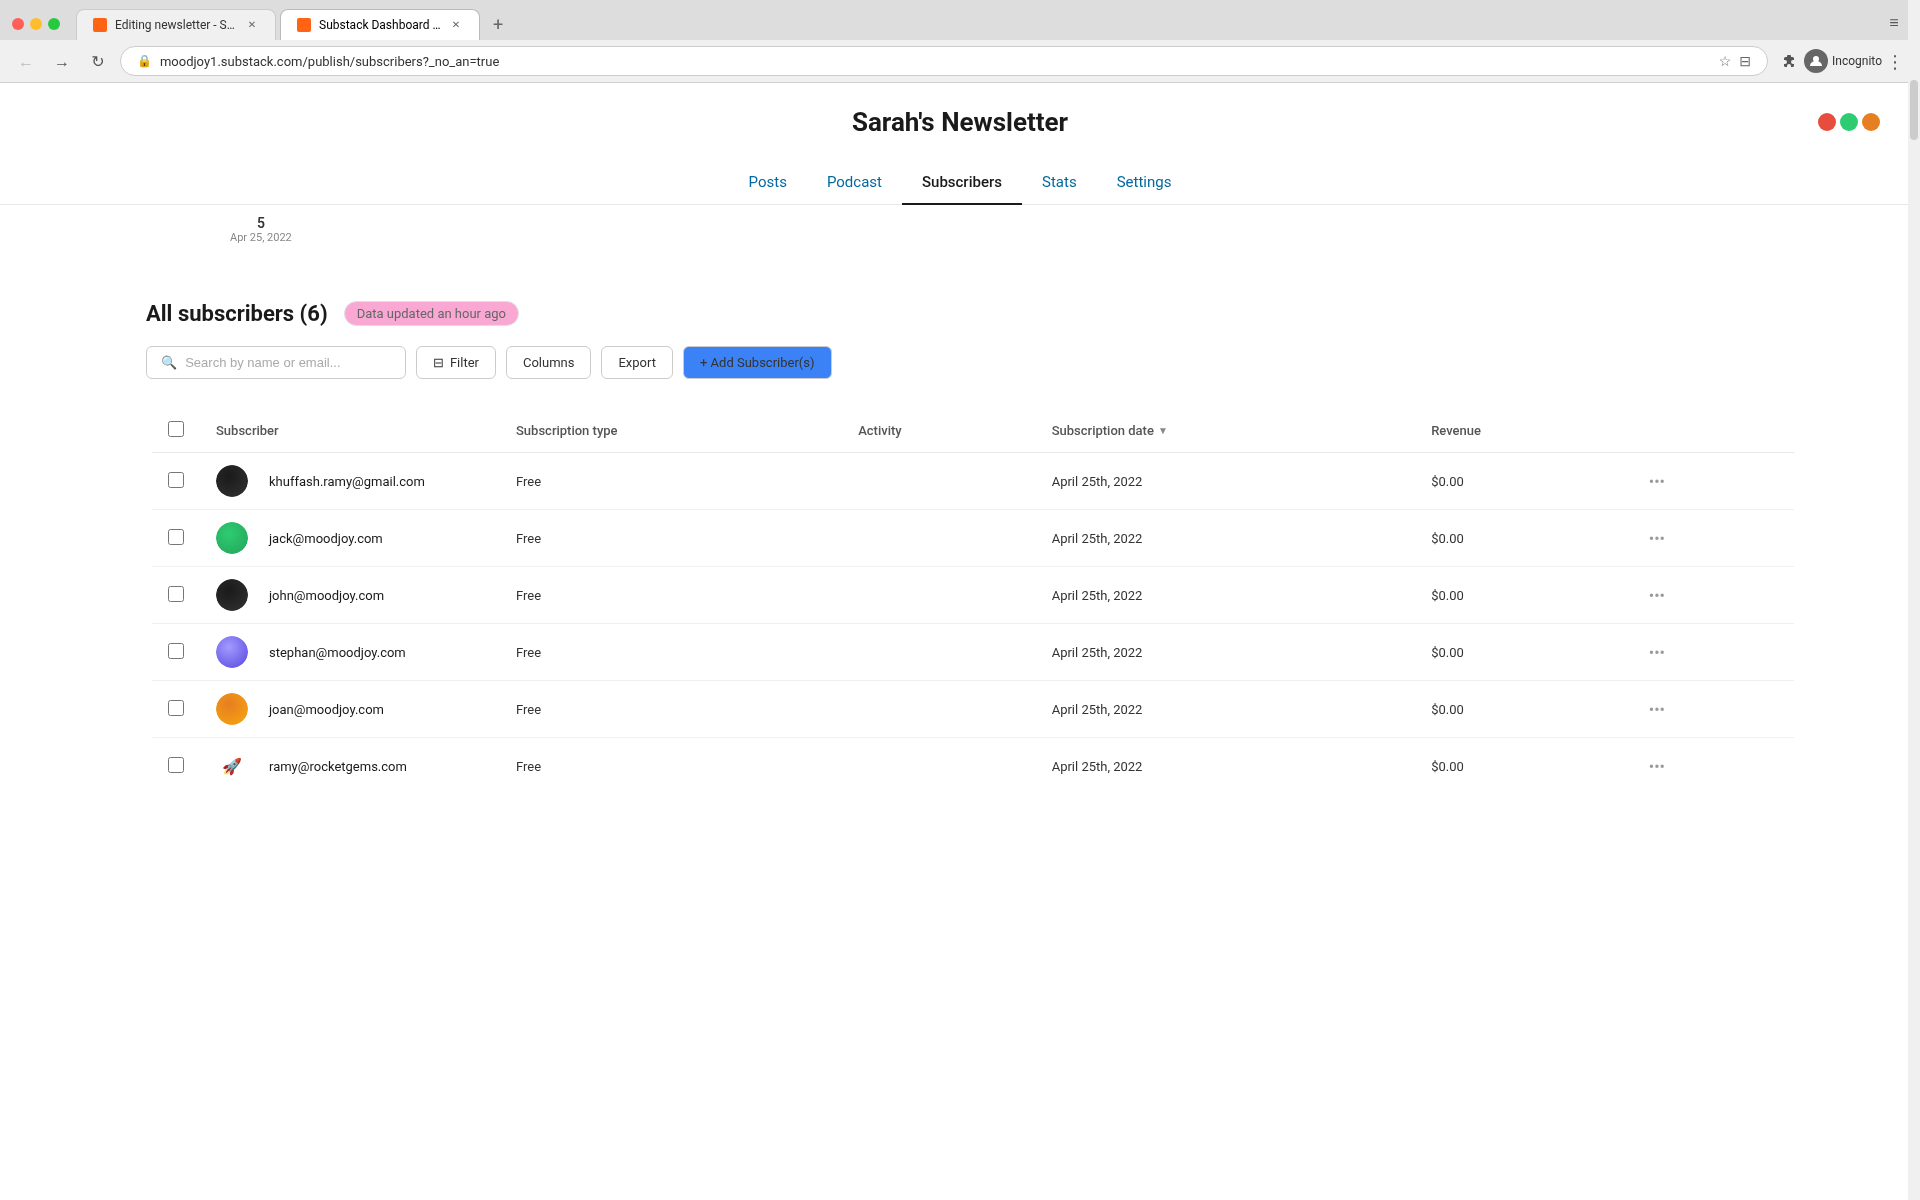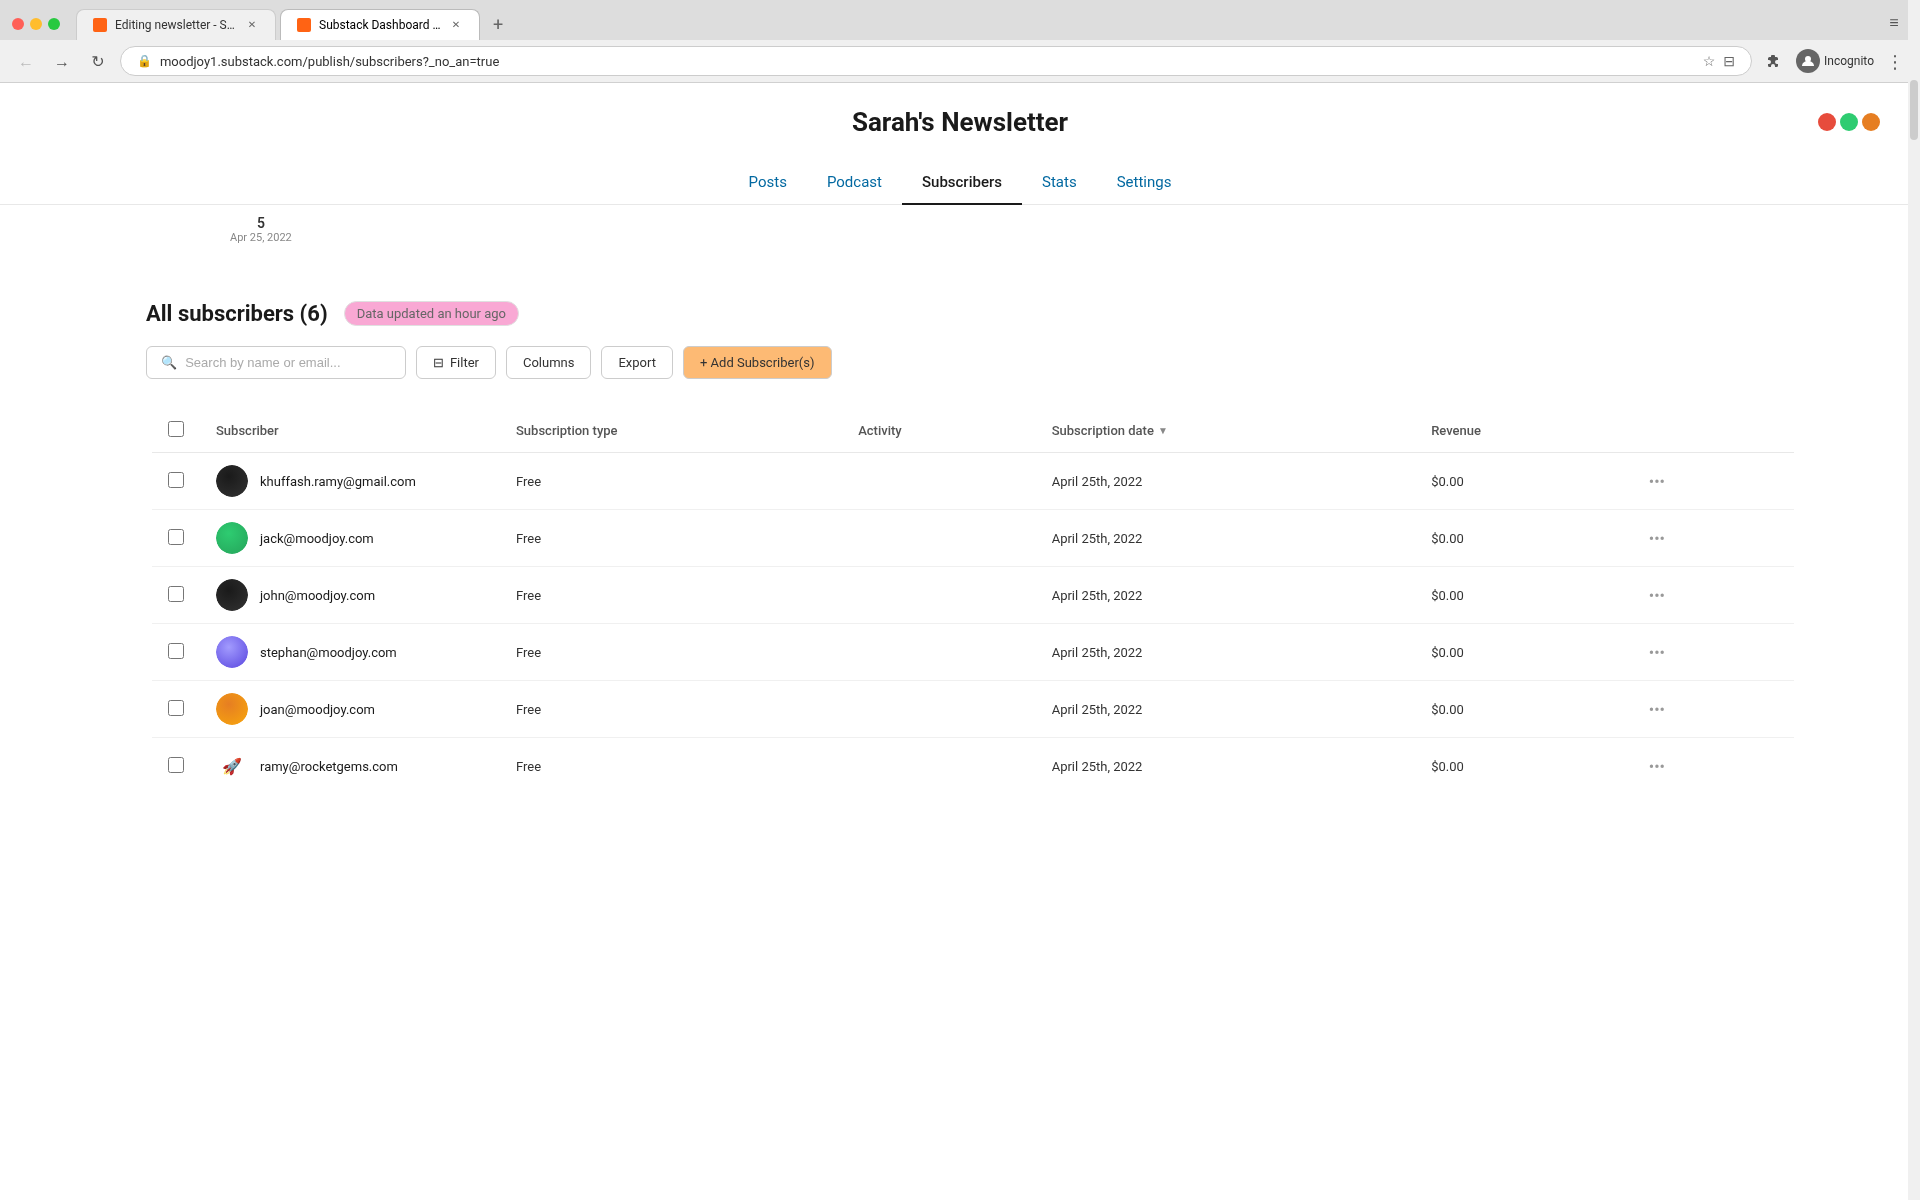--- a/index.html
+++ b/index.html
@@ -142,21 +142,21 @@
       color: #333;
     }
     .omnibox-star, .omnibox-reader {
       color: #666;
       font-size: 14px;
       cursor: pointer;
     }
     .omnibox-right {
       display: flex;
       align-items: center;
-      gap: 8px;
+      gap: 0;
     }
     .avatar-incognito {
       display: flex;
       align-items: center;
       gap: 4px;
       font-size: 12px;
       color: #333;
       cursor: pointer;
     }
     .avatar-icon {
@@ -322,21 +322,21 @@
       padding: 8px 16px;
       border: 1px solid #ccc;
       border-radius: 6px;
       background: #fff;
       font-size: 13px;
       color: #333;
       cursor: pointer;
       font-family: inherit;
     }
     .toolbar-btn.primary {
-      background: #fdba74;
+      background: #3b82f6;
       border-color: #ccc;
     }
 
     
     .subscribers-table {
       width: 100%;
       border-collapse: collapse;
       border: 6px solid #84cc16;
       border-radius: 8px;
       overflow: hidden;
@@ -370,21 +370,21 @@
       align-items: center;
       gap: 4px;
     }
     .sort-icon {
       color: #888;
       font-size: 10px;
     }
     .subscriber-cell {
       display: flex;
       align-items: center;
-      gap: 12px;
+      gap: 21px;
     }
     .subscriber-avatar {
       width: 32px;
       height: 32px;
       border-radius: 50%;
       flex-shrink: 0;
       display: flex;
       align-items: center;
       justify-content: center;
       font-size: 12px;

